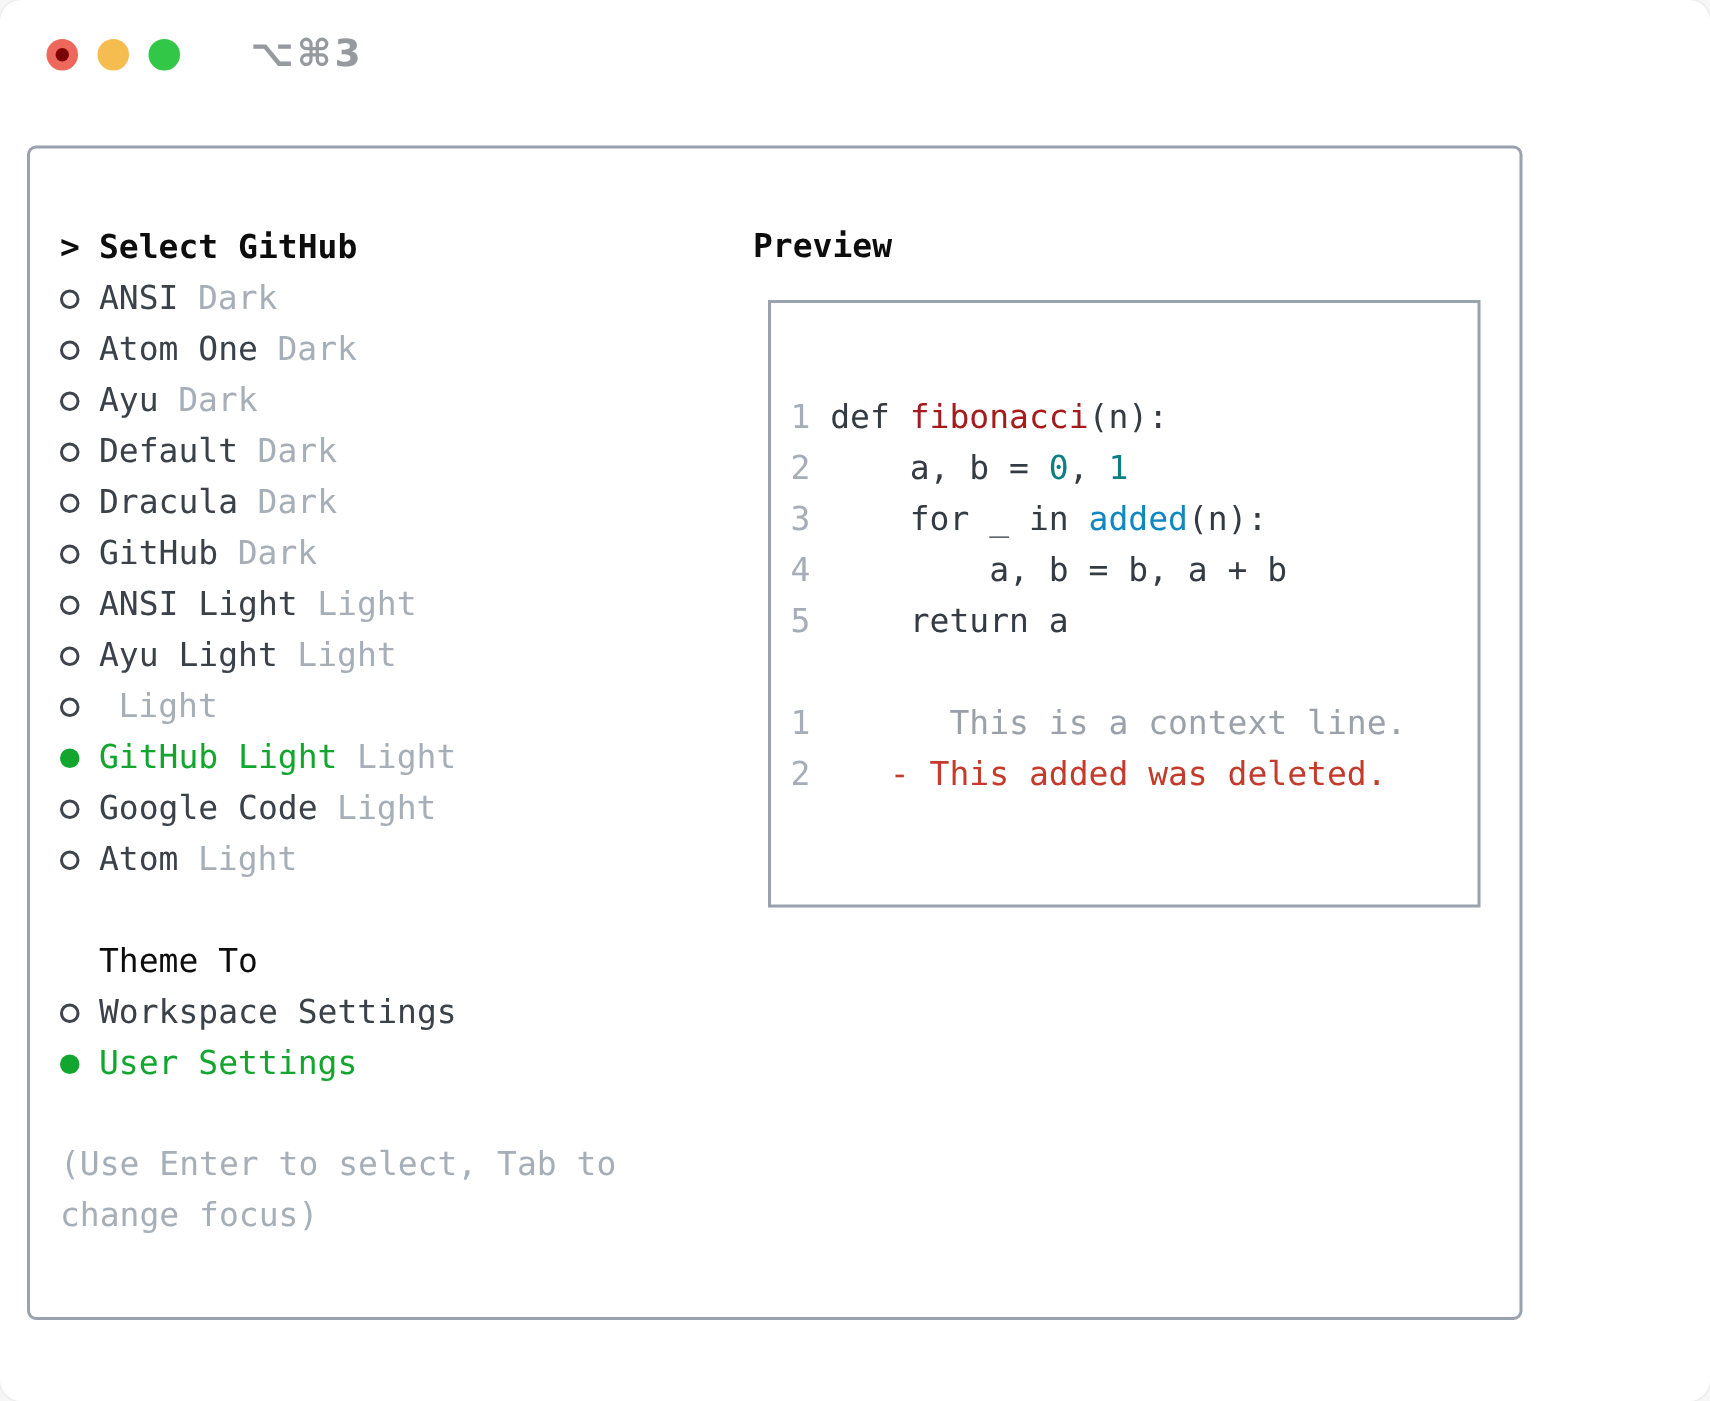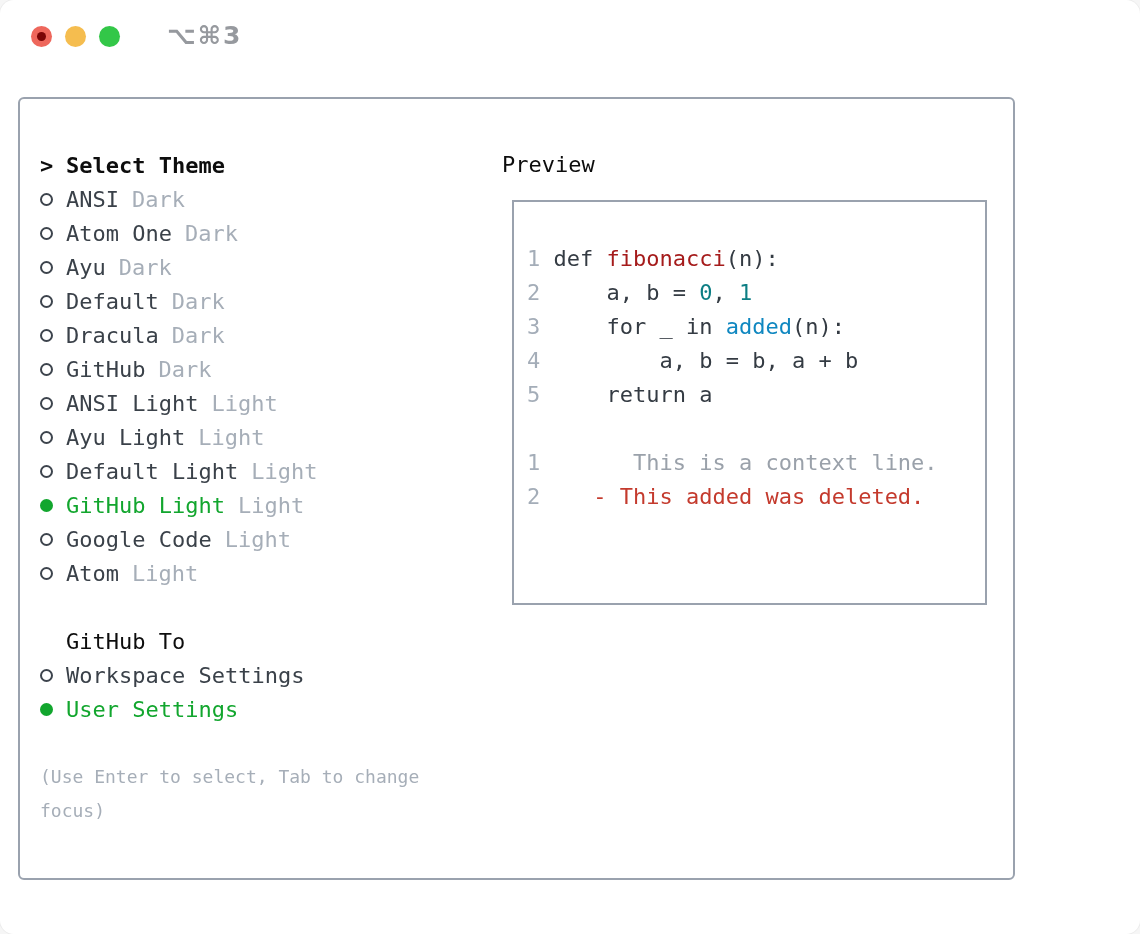--- a/index.html
+++ b/index.html
@@ -51,30 +51,30 @@
   .marker{width:26px;display:flex;align-items:center;flex:none}
   .radio{width:13px;height:13px;border:2px solid #3d444d;border-radius:50%;display:inline-block}
   .radio.sel{background:var(--accent-green);border-color:var(--accent-green)}
   .prefix{width:26px;font-weight:bold;color:var(--heading-black)}
   .list-title{font-weight:bold;color:var(--heading-black)}
   .section-title{color:var(--heading-black)}
   .tname{color:var(--text-dark)}
   .tname.sel{color:var(--accent-green)}
   .ttag{margin-left:13px;color:var(--muted-gray)}
   .spacer{height:34px}
-  .hint{width:432px;line-height:34px;color:var(--muted-gray);font-size:18px}
+  .hint{width:432px;line-height:34px;color:var(--muted-gray);font-size:22px}
   
   .preview-title{
     position:absolute;left:482px;top:49px;height:34px;line-height:34px;
-    font-size:22px;font-weight:normal;color:var(--heading-black);
+    font-size:22px;font-weight:bold;color:var(--heading-black);
   }
   .preview-box{
     position:absolute;left:492px;top:101px;width:475px;height:405px;
     border:2px solid var(--panel-border);background:#fff;
-    padding:40px 0 0 13px;overflow:hidden;
+    padding:60px 0 0 13px;overflow:hidden;
   }
   .pline{white-space:pre;height:34px;line-height:34px;font-size:22px}
   .lno{color:var(--line-number)}
   .tok-default{color:var(--code-default)}
   .tok-function{color:var(--function-red)}
   .tok-number{color:var(--number-teal)}
   .tok-builtin{color:var(--builtin-blue)}
   .tok-context{color:var(--context-gray)}
   .tok-deleted{color:var(--deleted-red)}
   .tok-added{color:var(--added-green)}
@@ -89,43 +89,43 @@
     </span>
   <span class="light yellow"></span>
   <span class="light green"></span>
   <span class="shortcut">⌥⌘3</span>
 
   <div class="panel">
 
     <div class="left-col">
       <div class="row">
         <span class="prefix">&gt;</span>
-        <span class="list-title">Select Theme</span>
+        <span class="list-title">Select GitHub</span>
       </div>
 
       <div id="theme-list">
           <div class="row"><span class="marker"><span class="radio"></span></span><span class="tname">ANSI</span><span class="ttag">Dark</span></div>
           <div class="row"><span class="marker"><span class="radio"></span></span><span class="tname">Atom One</span><span class="ttag">Dark</span></div>
           <div class="row"><span class="marker"><span class="radio"></span></span><span class="tname">Ayu</span><span class="ttag">Dark</span></div>
           <div class="row"><span class="marker"><span class="radio"></span></span><span class="tname">Default</span><span class="ttag">Dark</span></div>
           <div class="row"><span class="marker"><span class="radio"></span></span><span class="tname">Dracula</span><span class="ttag">Dark</span></div>
           <div class="row"><span class="marker"><span class="radio"></span></span><span class="tname">GitHub</span><span class="ttag">Dark</span></div>
           <div class="row"><span class="marker"><span class="radio"></span></span><span class="tname">ANSI Light</span><span class="ttag">Light</span></div>
           <div class="row"><span class="marker"><span class="radio"></span></span><span class="tname">Ayu Light</span><span class="ttag">Light</span></div>
-          <div class="row"><span class="marker"><span class="radio"></span></span><span class="tname">Default Light</span><span class="ttag">Light</span></div>
+          <div class="row"><span class="marker"><span class="radio"></span></span><span class="ttag">Light</span></div>
           <div class="row"><span class="marker"><span class="radio sel"></span></span><span class="tname sel">GitHub Light</span><span class="ttag">Light</span></div>
           <div class="row"><span class="marker"><span class="radio"></span></span><span class="tname">Google Code</span><span class="ttag">Light</span></div>
           <div class="row"><span class="marker"><span class="radio"></span></span><span class="tname">Atom</span><span class="ttag">Light</span></div>
         </div>
 
       <div class="spacer"></div>
 
       <div class="row">
         <span class="marker"></span>
-        <span class="section-title">GitHub To</span>
+        <span class="section-title">Theme To</span>
       </div>
 
       <div id="apply-list">
           <div class="row"><span class="marker"><span class="radio"></span></span><span class="tname">Workspace Settings</span></div>
           <div class="row"><span class="marker"><span class="radio sel"></span></span><span class="tname sel">User Settings</span></div>
         </div>
 
       <div class="spacer"></div>
 
       <div class="hint">(Use Enter to select, Tab to change focus)</div>

